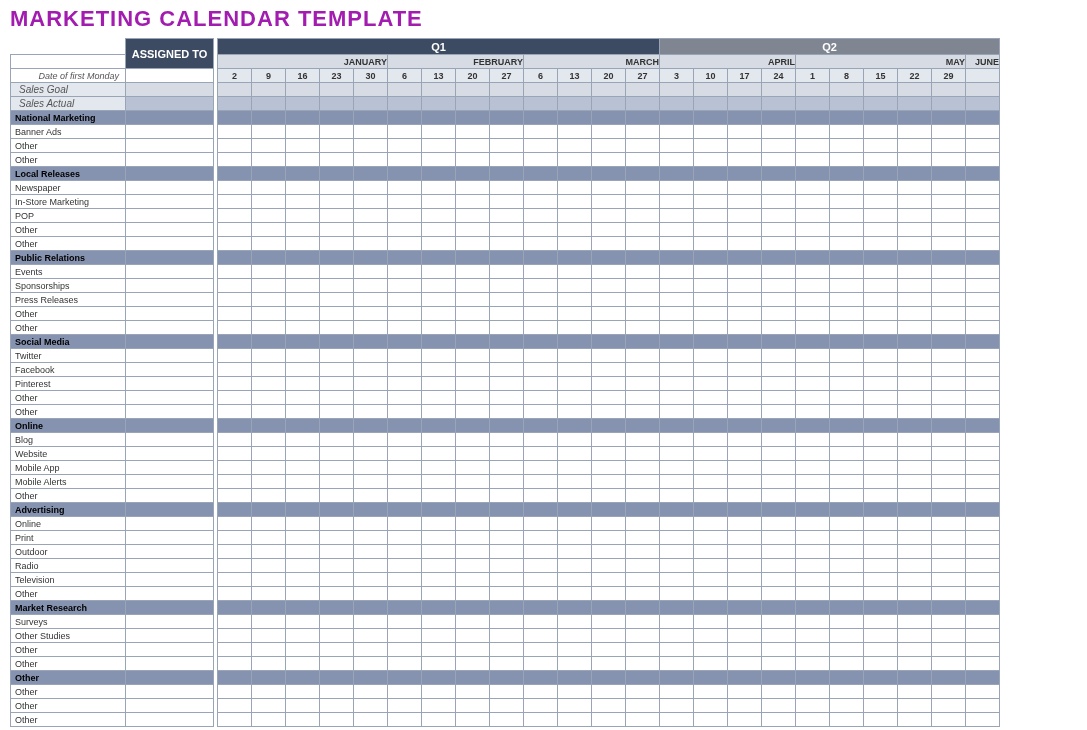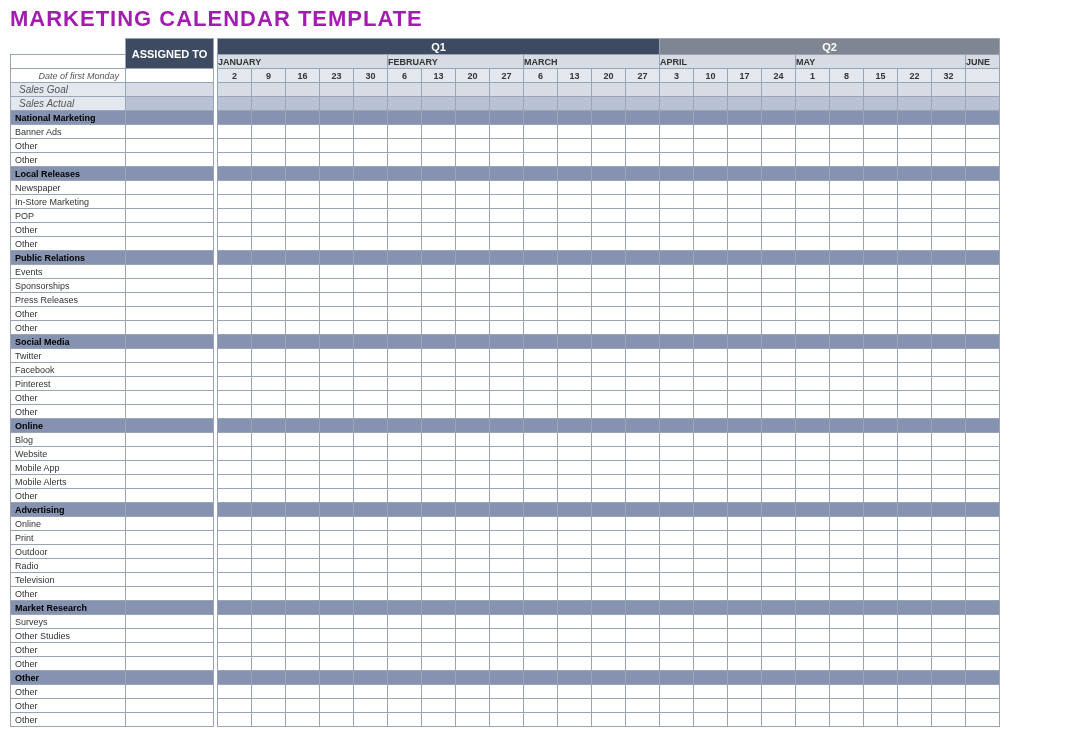--- a/index.html
+++ b/index.html
@@ -36,21 +36,21 @@
   .week-col { width: 34px; text-align: center; font-size: 9px; }
   .sep-col { width: 4px; background: #fff; border-top: none; border-bottom: none; }
 
   .quarter-row td { background: #3c4a62; color: #fff; font-weight: bold; text-align: center; height: 16px; font-size: 11px; }
   .quarter-row td.q2 { background: #7f8691; }
   .quarter-row td.blank { background: #fff; border: none; }
   .quarter-row td.sep-col { background: #fff; border: none; }
 
   .assigned-header { background: #2f3a4f; color: #fff; font-weight: bold; text-align: center; font-size: 9px; }
 
-  .month-row td { background: #d6dbe4; color: #333; font-weight: bold; text-align: left; height: 14px; font-size: 9px; text-transform: uppercase; }
+  .month-row td { background: #d6dbe4; color: #333; font-weight: bold; text-align: right; height: 14px; font-size: 9px; text-transform: uppercase; }
   .month-row td.blank { background: #fff; }
   .month-row td.sep-col { background: #fff; }
 
   .date-row td { background: #e3e7ee; color: #333; height: 14px; text-align: center; font-size: 9px; }
   .date-row td.label-col { background: #fff; text-align: right; padding-right: 6px; font-style: italic; color: #555; }
   .date-row td.assigned-col { background: #fff; }
   .date-row td.sep-col { background: #fff; }
 
   .sales-row td { height: 14px; }
   .sales-row td.label-col { background: #e3e7ee; font-style: italic; color: #555; padding-left: 8px; }
@@ -139,21 +139,21 @@
         <td class="week-col"><b>20</b></td>
         <td class="week-col"><b>27</b></td>
         <td class="week-col"><b>3</b></td>
         <td class="week-col"><b>10</b></td>
         <td class="week-col"><b>17</b></td>
         <td class="week-col"><b>24</b></td>
         <td class="week-col"><b>1</b></td>
         <td class="week-col"><b>8</b></td>
         <td class="week-col"><b>15</b></td>
         <td class="week-col"><b>22</b></td>
-        <td class="week-col"><b>32</b></td>
+        <td class="week-col"><b>29</b></td>
         <td class="week-col"><b></b></td>
       </tr>
       <tr class="sales-row grad-1">
         <td class="label-col">Sales Goal</td>
         <td class="assigned-col"></td>
         <td class="sep-col"></td>
         <td class="week-col"></td>
         <td class="week-col"></td>
         <td class="week-col"></td>
         <td class="week-col"></td>

